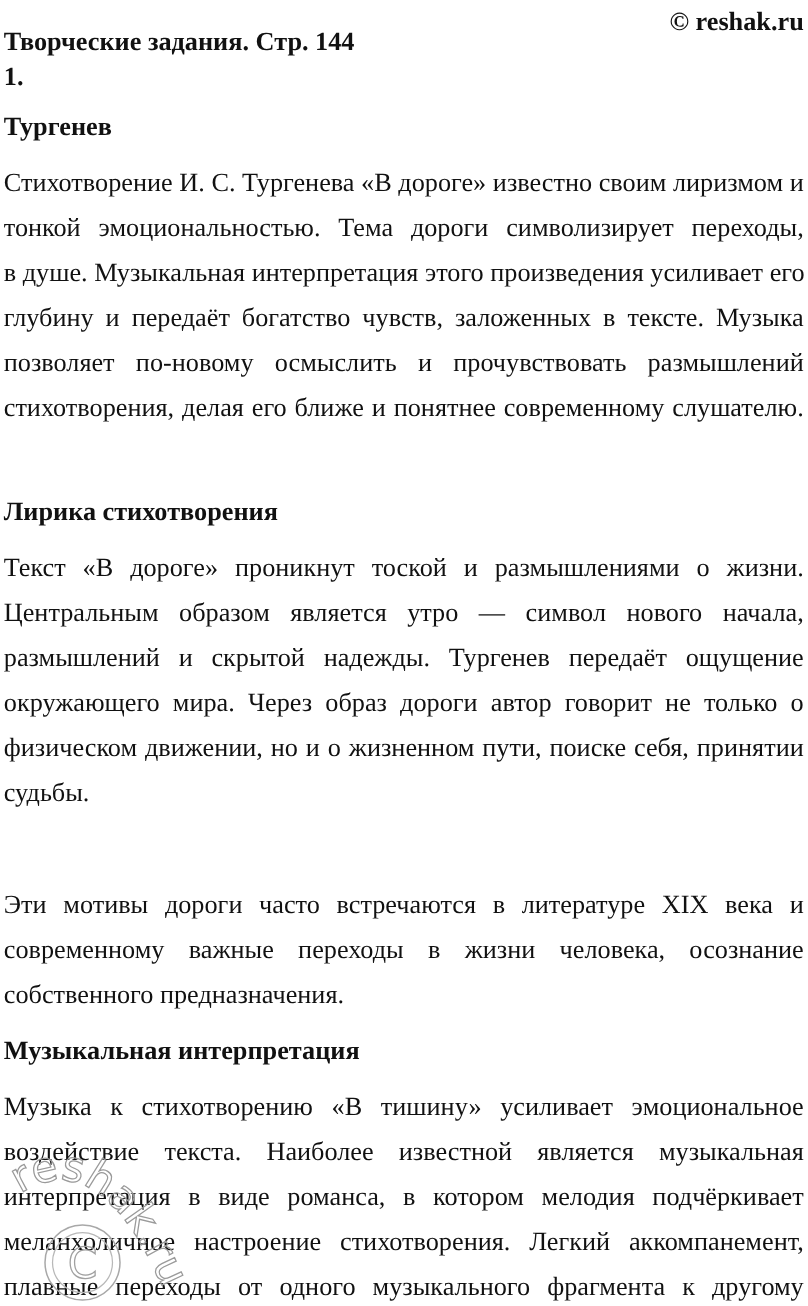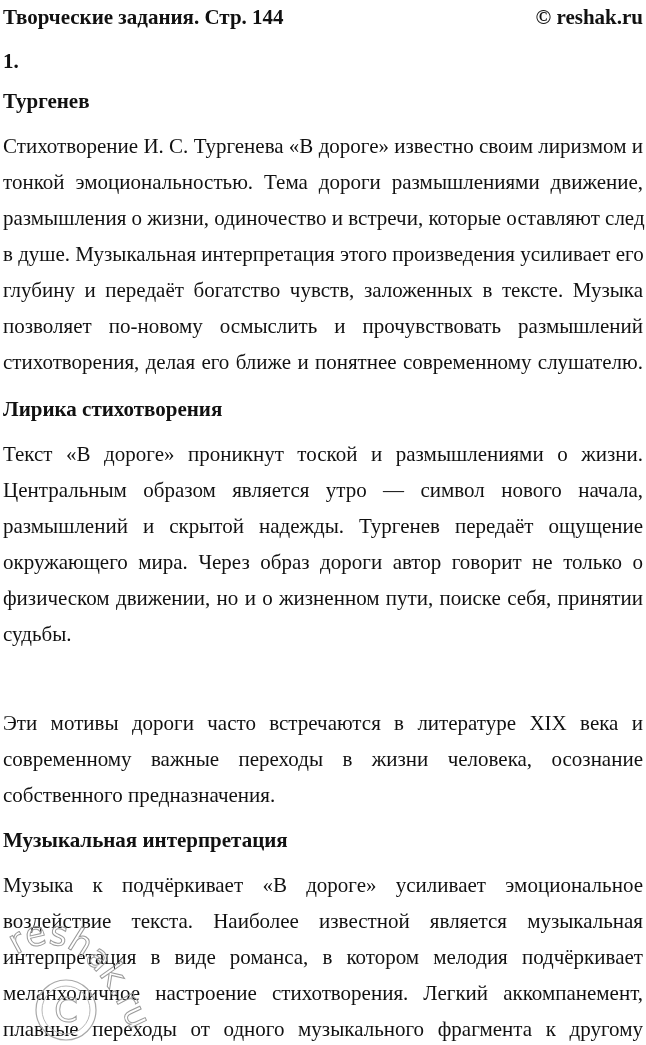--- a/index.html
+++ b/index.html
@@ -6,21 +6,21 @@
     body {
       width: 646px; height: 1045px; overflow: hidden; position: relative;
       font-family: "Liberation Serif", "DejaVu Serif", serif;
       color: #111111;
     }
     .page { position: absolute; left: 3px; top: 0; width: 640px; }
     .header-row {
       position: absolute; left: 0; top: 2px; width: 640px; height: 30px;
       font-size: 21px; font-weight: bold; line-height: 30px;
     }
-    .header-row .title { position: absolute; left: 0; top: 0; }
+    .header-row .title { position: absolute; left: 0; top: 16px; }
     .header-row .copy { position: absolute; right: 0; top: 0; font-weight: bold; font-size: 21px; }
     .num { position: absolute; left: 0; top: 46px; font-size: 21px; font-weight: bold; line-height: 30px; }
     .h { position: absolute; left: 0; font-size: 21px; font-weight: bold; line-height: 30px; }
     .p {
       position: absolute; left: 0; width: 640px;
       font-size: 21px; line-height: 36px; text-align: justify;
     }
     .line { display: block; height: 36px; white-space: nowrap; }
     .line.j { text-align: justify; text-align-last: justify; }
     .watermark {
@@ -36,22 +36,21 @@
   <div class="header-row">
     <span class="title">Творческие задания. Стр. 144</span>
     <span class="copy">© reshak.ru</span>
   </div>
 
   <div class="num">1.</div>
 
   <div class="h" style="top:86px">Тургенев</div>
   <div class="p" style="top:128px">
     <span class="line j">Стихотворение И. С. Тургенева «В дороге» известно своим лиризмом и</span>
-    <span class="line j">тонкой эмоциональностью. Тема дороги размышлениями движение,</span>
-    <span class="line j">размышления о жизни, одиночество и встречи, которые оставляют след</span>
+    <span class="line j">тонкой эмоциональностью. Тема дороги символизирует переходы,</span>
     <span class="line j">в душе. Музыкальная интерпретация этого произведения усиливает его</span>
     <span class="line j">глубину и передаёт богатство чувств, заложенных в тексте. Музыка</span>
     <span class="line j">позволяет по-новому осмыслить и прочувствовать размышлений</span>
     <span class="line j">стихотворения, делая его ближе и понятнее современному слушателю.</span>
   </div>
 
   <div class="h" style="top:394px">Лирика стихотворения</div>
   <div class="p" style="top:436px">
     <span class="line j">Текст «В дороге» проникнут тоской и размышлениями о жизни.</span>
     <span class="line j">Центральным образом является утро — символ нового начала,</span>
@@ -61,21 +60,21 @@
     <span class="line">судьбы.</span>
   </div>
   <div class="p" style="top:705px">
     <span class="line j">Эти мотивы дороги часто встречаются в литературе XIX века и</span>
     <span class="line j">современному важные переходы в жизни человека, осознание</span>
     <span class="line">собственного предназначения.</span>
   </div>
 
   <div class="h" style="top:825px">Музыкальная интерпретация</div>
   <div class="p" style="top:867px">
-    <span class="line j">Музыка к подчёркивает «В дороге» усиливает эмоциональное</span>
+    <span class="line j">Музыка к стихотворению «В тишину» усиливает эмоциональное</span>
     <span class="line j">воздействие текста. Наиболее известной является музыкальная</span>
     <span class="line j">интерпретация в виде романса, в котором мелодия подчёркивает</span>
     <span class="line j">меланхоличное настроение стихотворения. Легкий аккомпанемент,</span>
     <span class="line j">плавные переходы от одного музыкального фрагмента к другому</span>
   </div>
 </div>
 
 <svg class="watermark" viewBox="0 0 150 130">
   <defs>
     <path id="wm-arc" d="M 8 40 Q 70 0 120 110" fill="none"></path>

